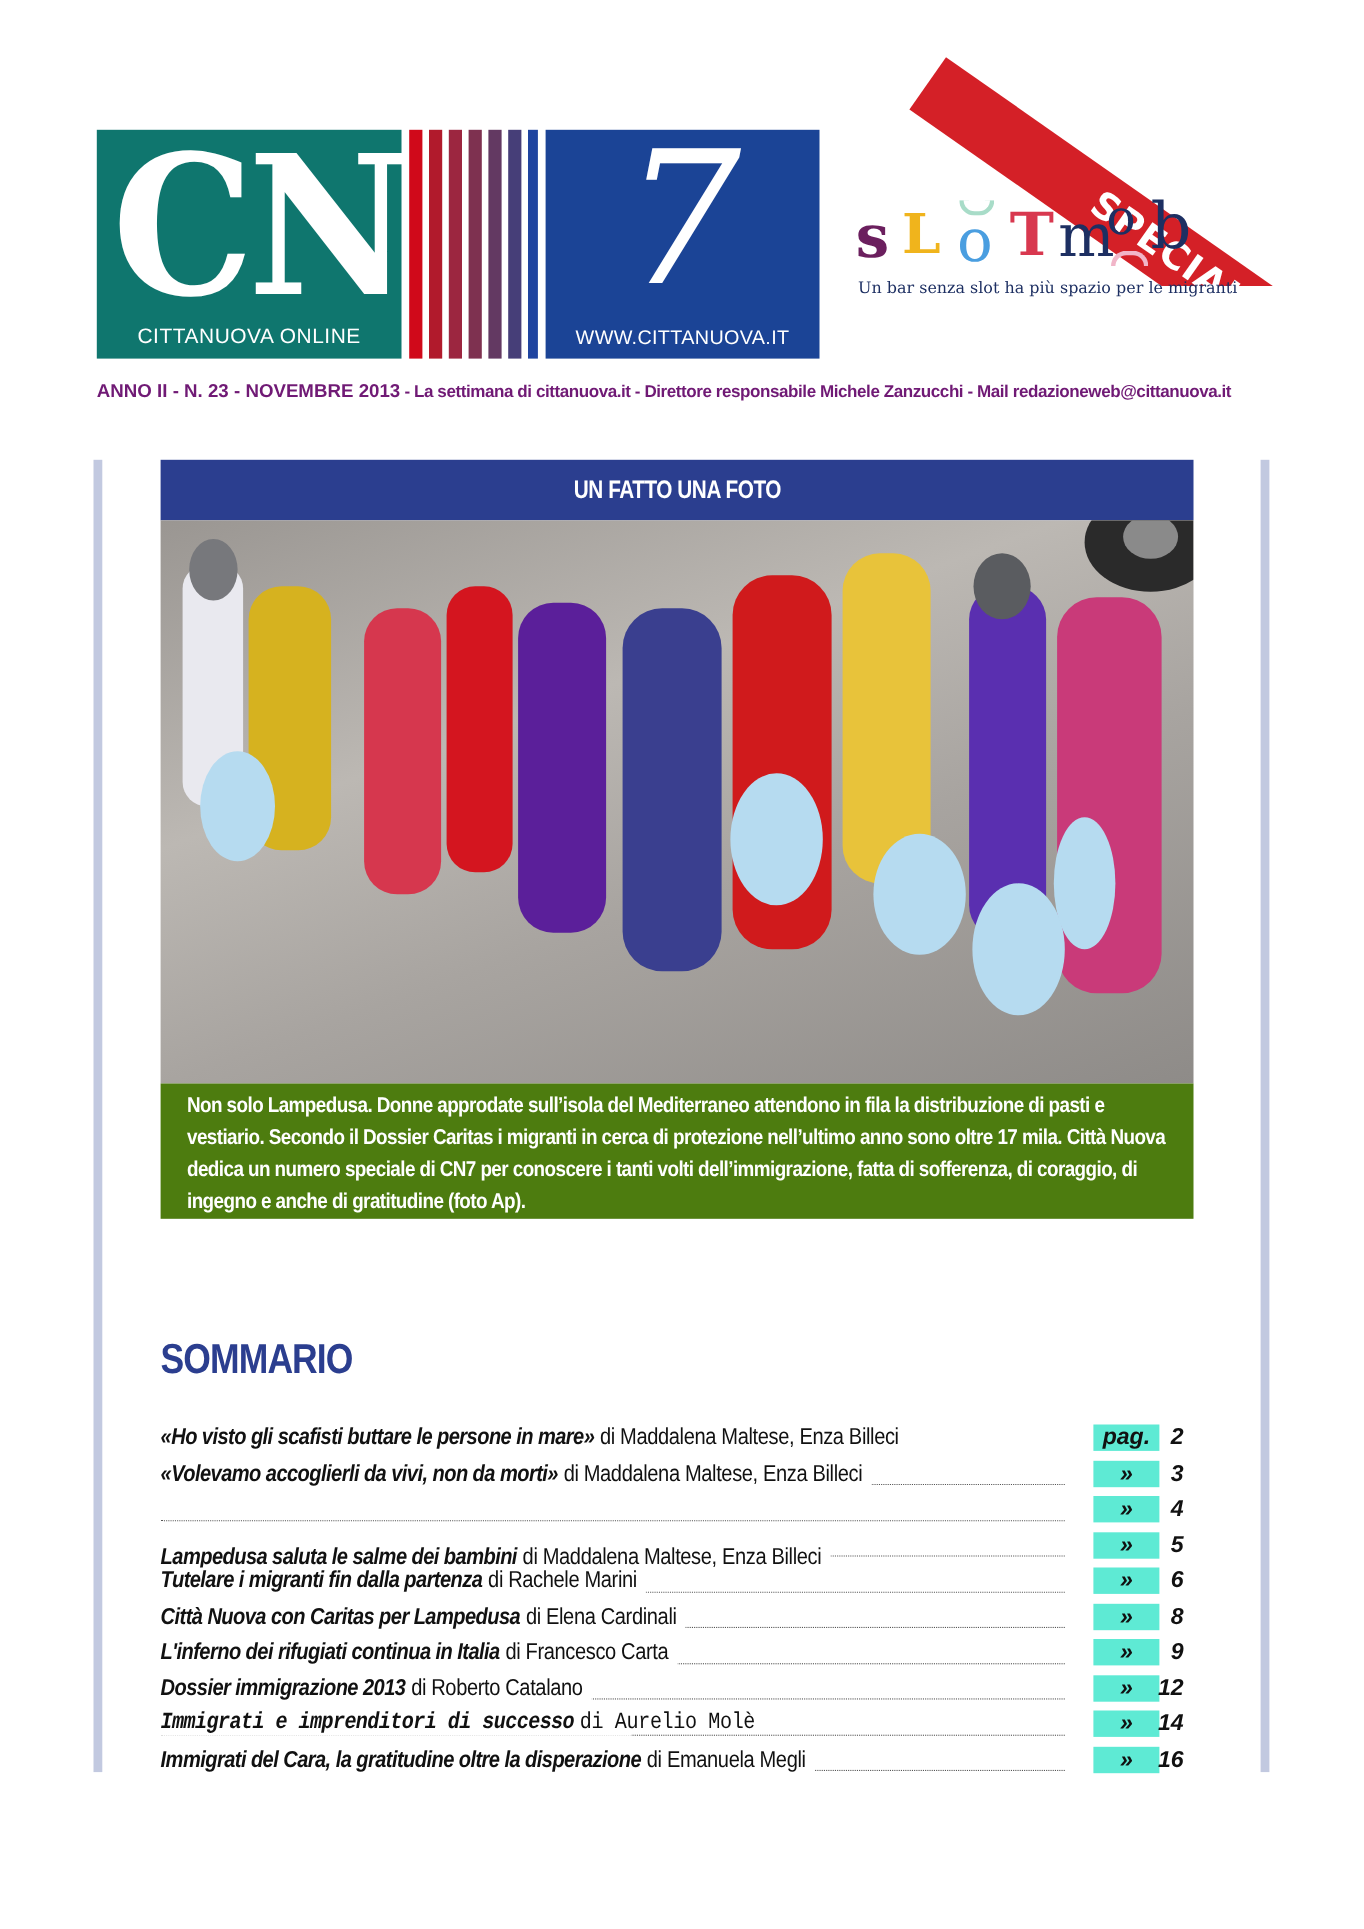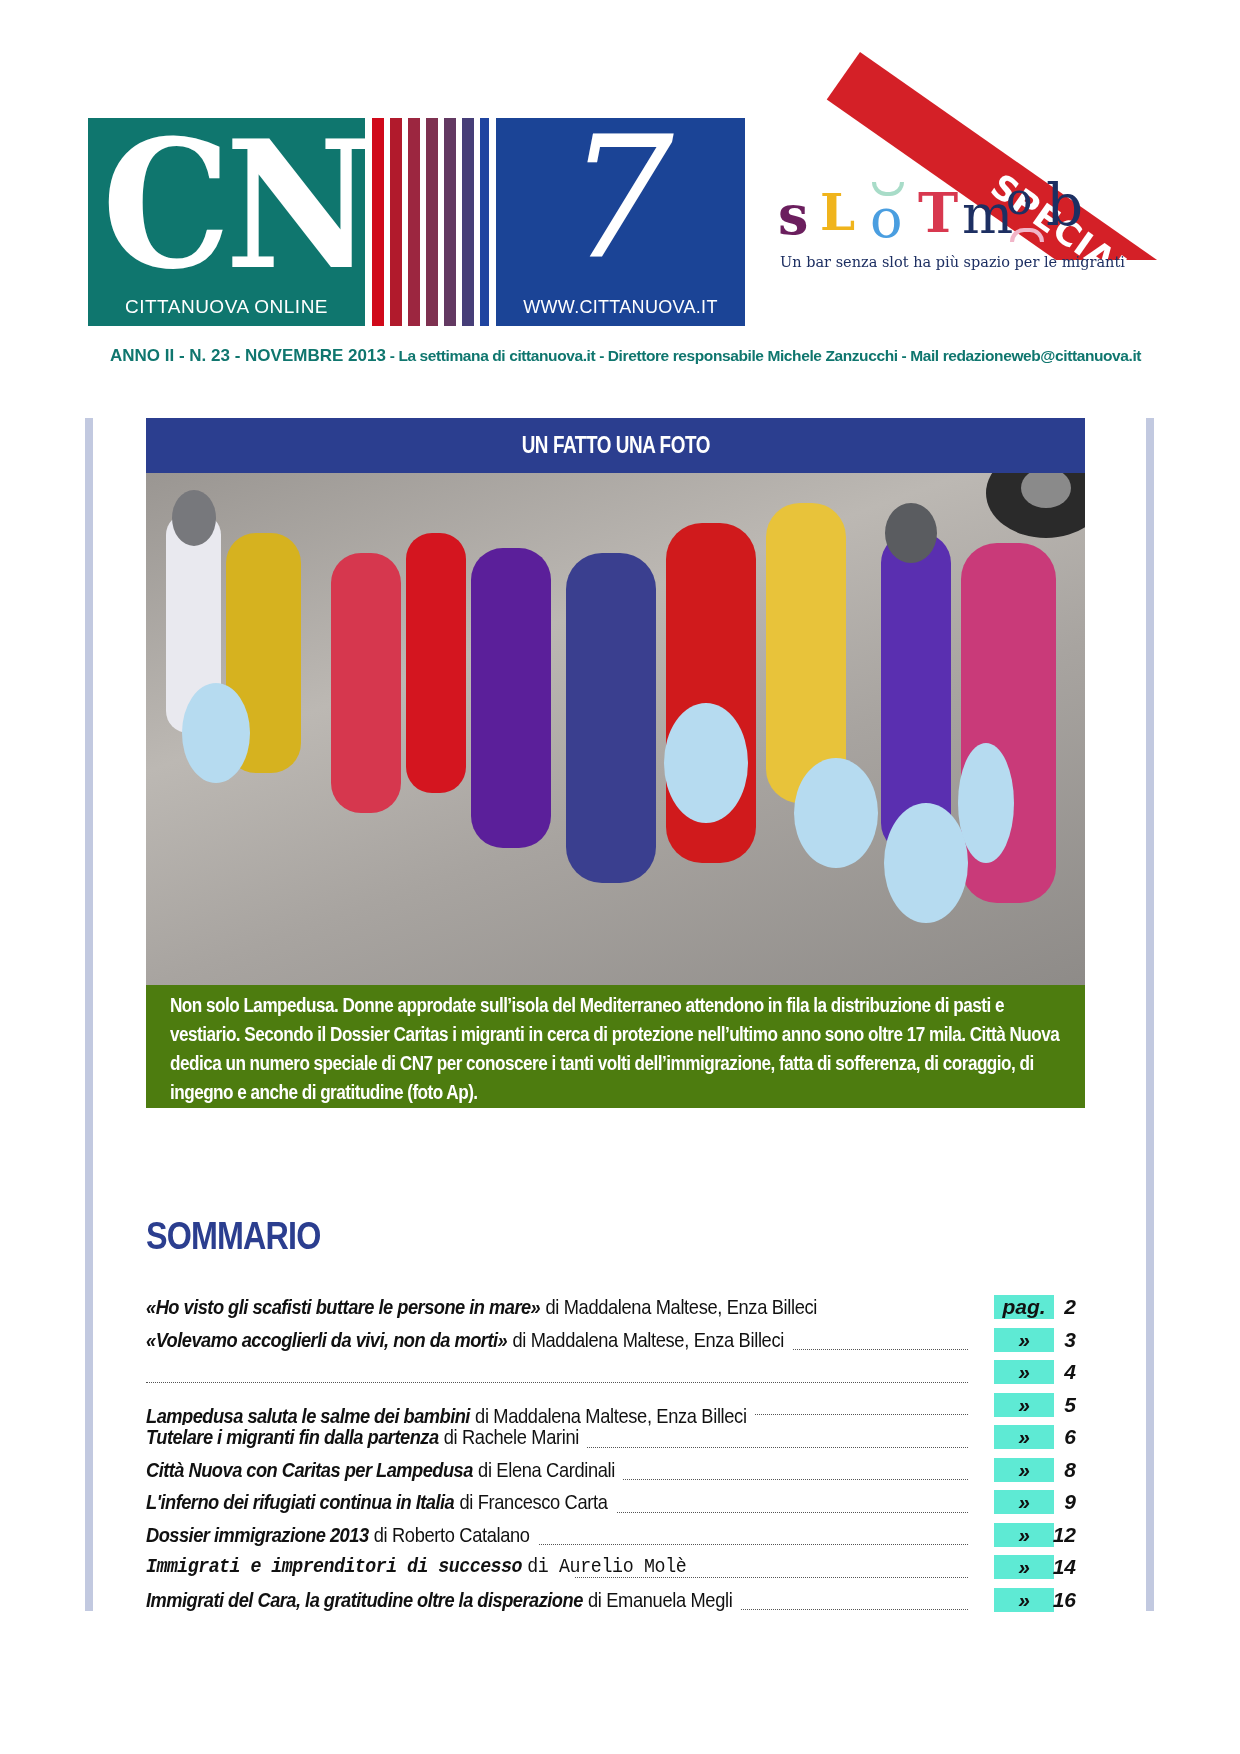--- a/index.html
+++ b/index.html
@@ -26,21 +26,21 @@
   .stripe { position: absolute; top: 118px; height: 208px; width: 12px; }
   .seven-box { position: absolute; left: 496px; top: 118px; width: 249px; height: 208px; background: #1b4496; }
   .seven { position: absolute; left: 0; right: 0; top: -6px; text-align: center; color: #fff; font-family: "DejaVu Serif", serif; font-style: italic; font-size: 168px; line-height: 175px; }
   .seven-url { position: absolute; left: 0; right: 0; bottom: 8px; text-align: center; color: #fff; font-size: 18px; letter-spacing: 0.3px; }
 
   
   .slotmob { position: absolute; left: 778px; top: 178px; height: 70px; width: 360px; }
   .sm-l { position: absolute; font-family: "DejaVu Serif", serif; font-weight: bold; font-size: 54px; line-height: 54px; }
   .sm-tag { position: absolute; left: 780px; top: 254px; font-family: "DejaVu Serif", serif; font-size: 14.5px; color: #1d2f62; }
 
-  .info-line { position: absolute; left: 88px; top: 346px; font-size: 15.5px; font-weight: bold; color: #0f766e; letter-spacing: -0.4px; white-space: nowrap; margin-left: 22px; }
+  .info-line { position: absolute; left: 88px; top: 346px; font-size: 15.5px; font-weight: bold; color: #701a75; letter-spacing: -0.4px; white-space: nowrap; }
   .info-line .big { font-size: 17px; letter-spacing: 0; }
 
   
   .side-rule { position: absolute; top: 418px; width: 8px; height: 1193px; background: #c2c9e0; }
 
   
   .feature-head { position: absolute; left: 146px; top: 418px; width: 939px; height: 55px; background: #2b3e8f; color: #fff; text-align: center; font-weight: bold; font-size: 23px; line-height: 55px; letter-spacing: -0.5px; transform: none; }
   .feature-head span { display: inline-block; transform: scaleX(0.82); }
   .photo { position: absolute; left: 146px; top: 473px; width: 939px; height: 512px; overflow: hidden;
     background: linear-gradient(160deg, #9a9692 0%, #bcb8b3 35%, #a8a4a0 60%, #8e8b88 100%); }

